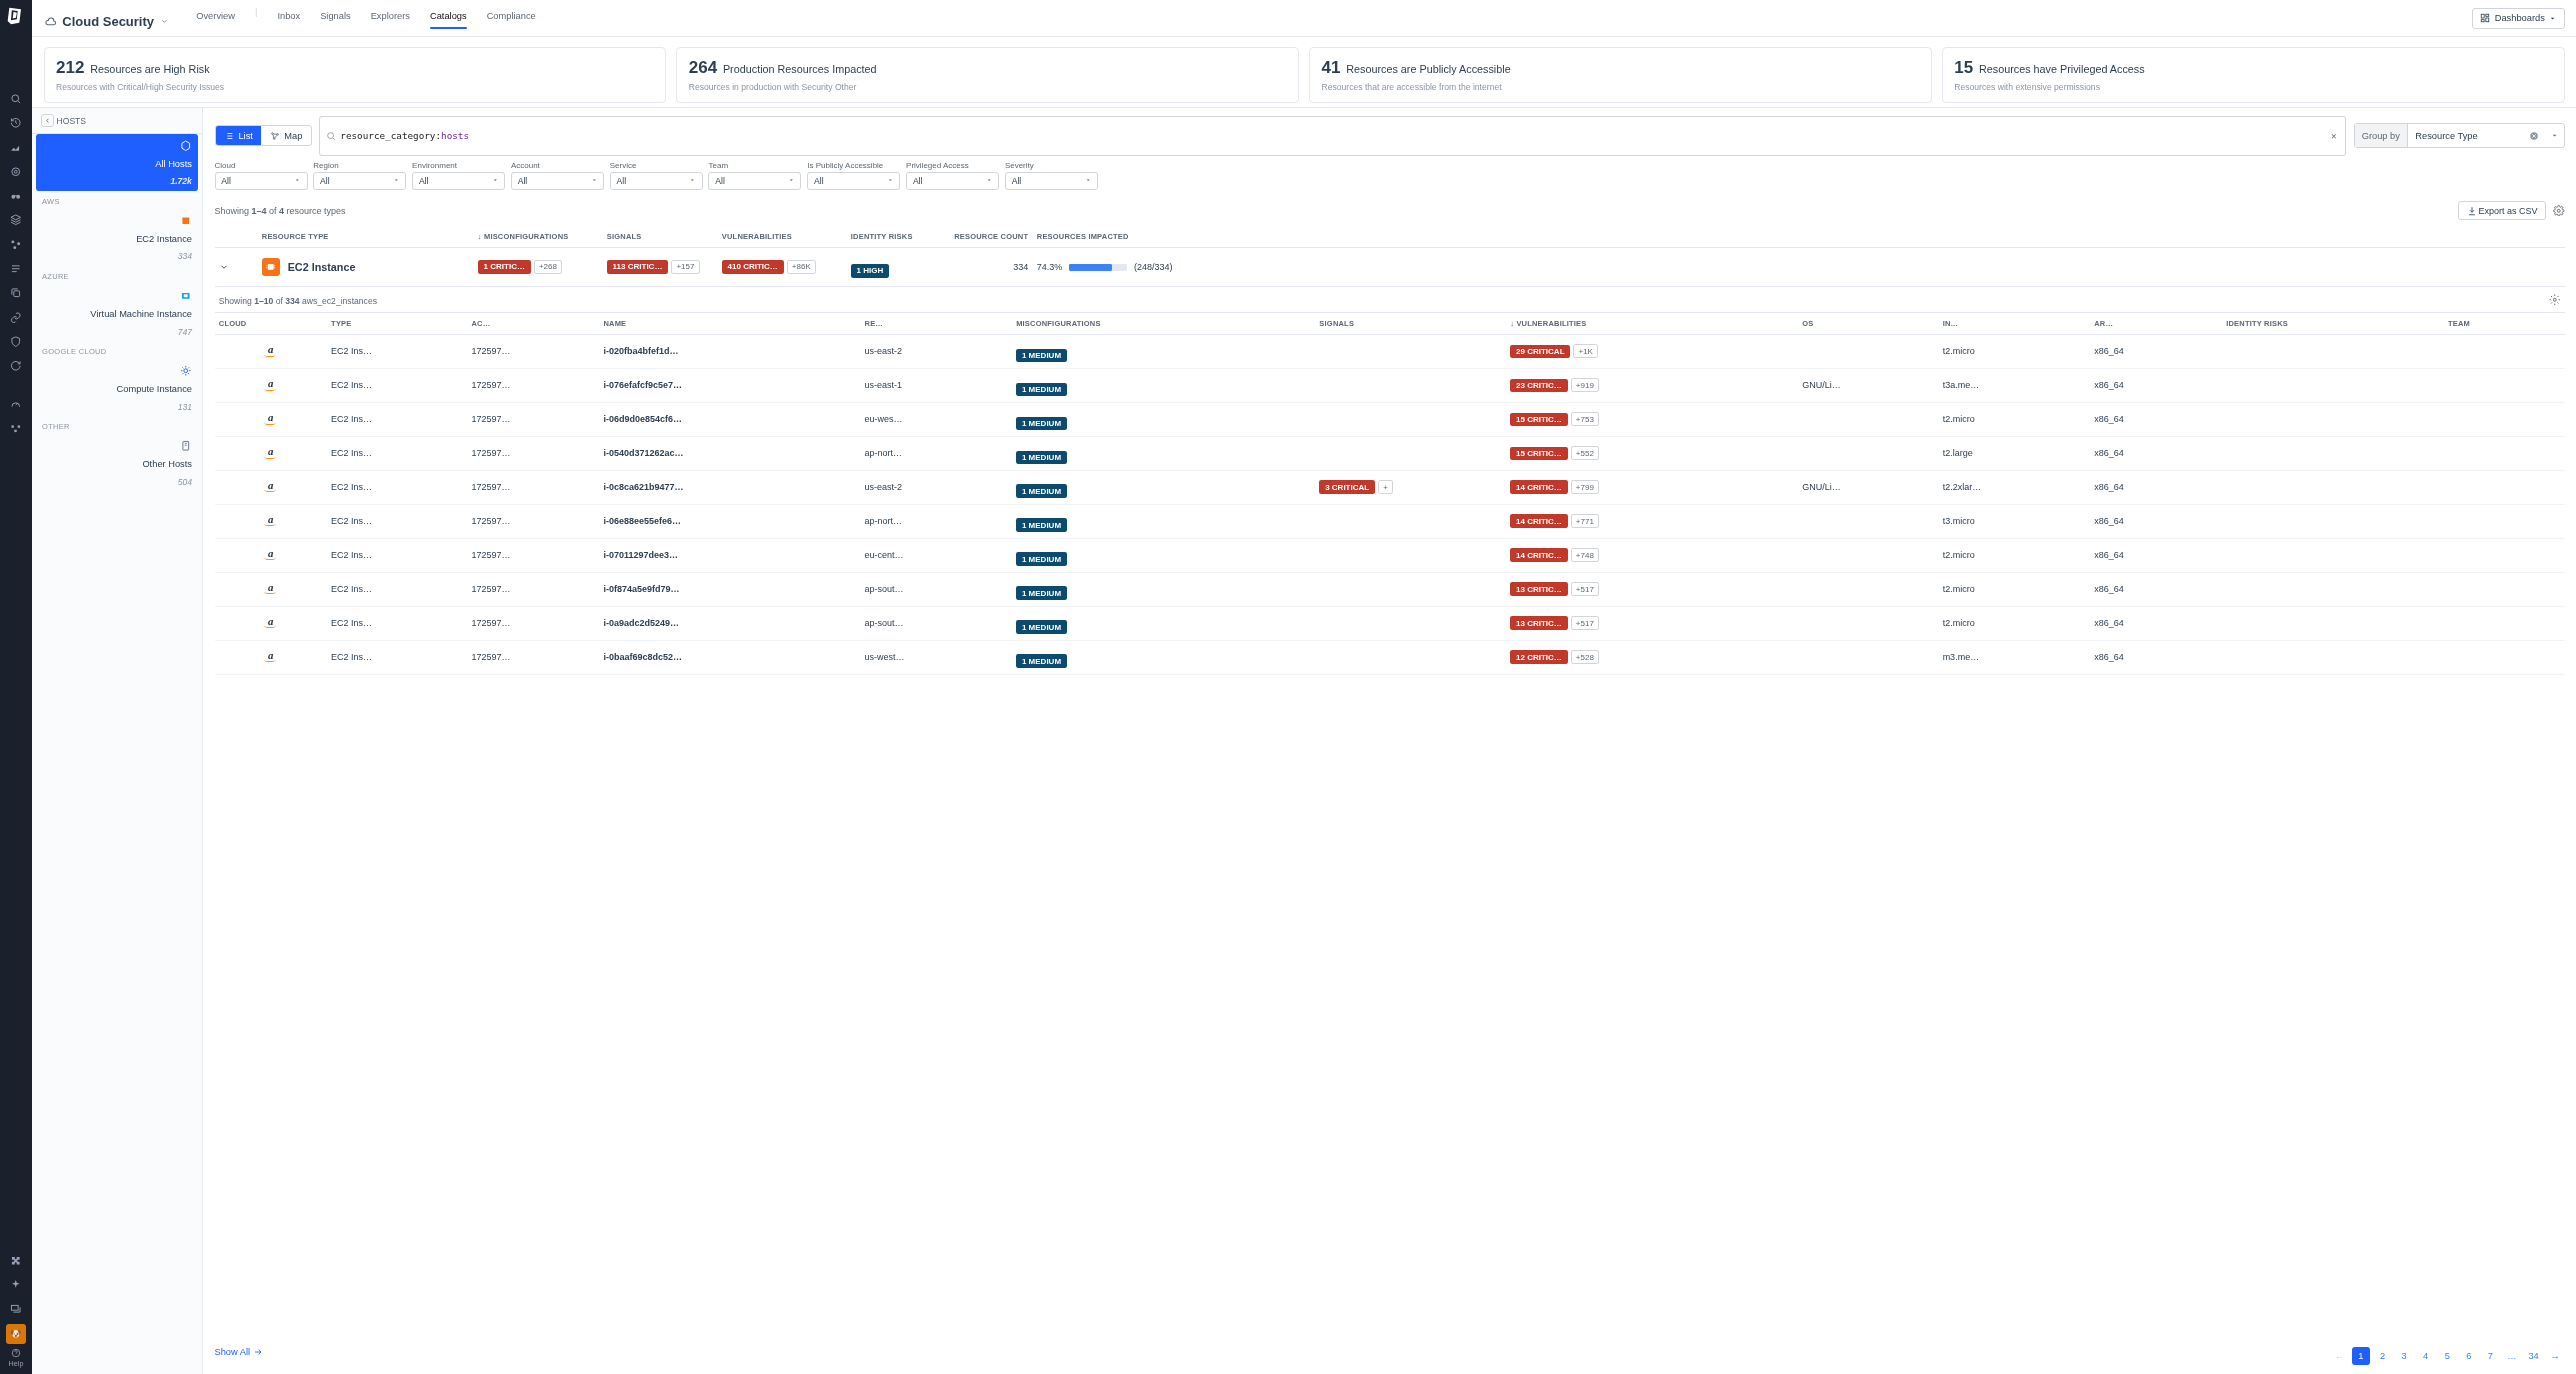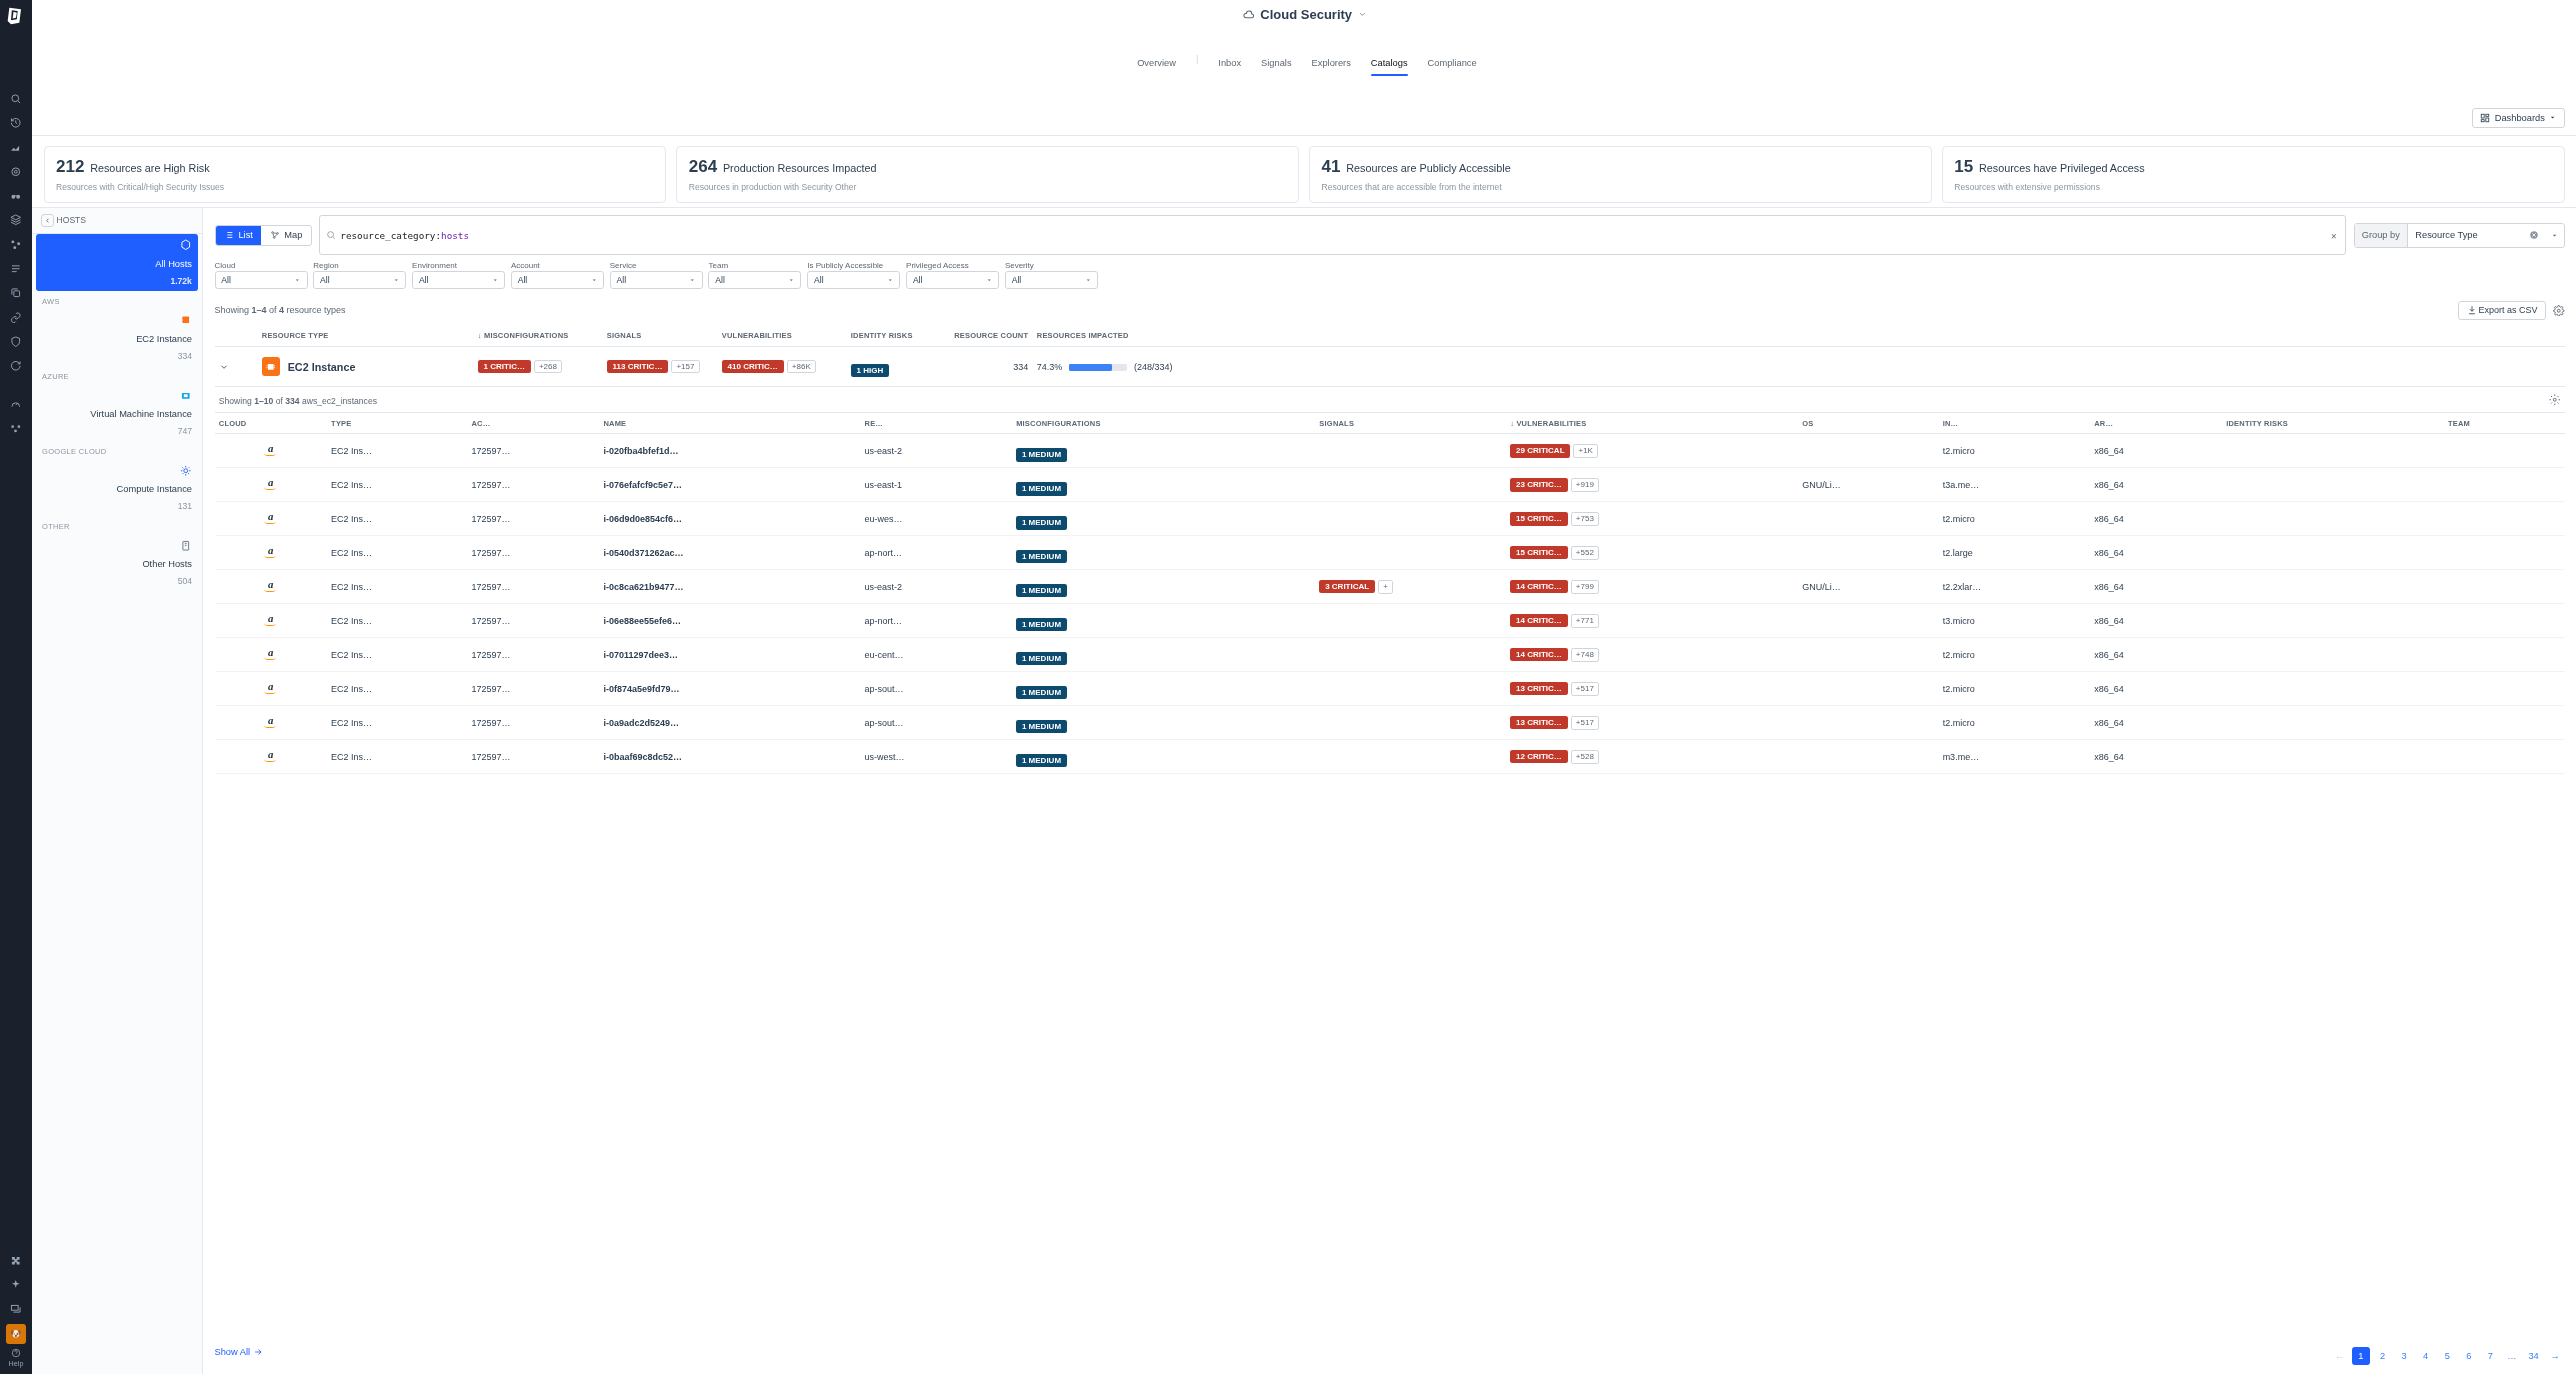--- a/index.html
+++ b/index.html
@@ -15,30 +15,30 @@
 .rail .help { color: #94a3b8; font-size: 7.2px; text-align: center; padding-bottom: 5.8px; }
 .rail .help svg { display:block; margin: 0 auto 1.4px; }
 
 
 .sidebar { width: 171px; border-right: 0.7px solid #e4e7ed; flex-shrink: 0; display: flex; flex-direction: column; background: #fafbfc; }
 .sidebar .back { padding: 5.8px 8.6px; font-size: 8.6px; color: #5c6773; display:flex; align-items:center; gap:2.9px; border-bottom: 0.7px solid #e4e7ed; margin-top: 75px; }
 .sidebar .back .chev { border:0.7px solid #d1d5db; border-radius:2.9px; width:13px; height:13px; display:inline-flex; align-items:center; justify-content:center; }
 .sidebar .grp { padding: 5.8px 10px 2.9px; font-size: 7.5px; color: #8b95a1; letter-spacing: 0.3px; }
 .sidebar .item { display:flex; align-items:flex-end; padding: 5px 10px; gap:7.2px; cursor:pointer; font-size:9.3px;flex-direction:column; }
 .sidebar .item.active { background:#1f5eff; color:#fff; border-radius:2.9px; margin: 0 4.3px; padding: 5px 5.8px; }
-.sidebar .item .cnt { margin-left:auto; font-size:8.6px; color:#8b95a1; }
+.sidebar .item .cnt { margin-left:auto; font-size:8.6px; color:#8b95a1;font-style:italic; }
 .sidebar .item.active .cnt { color:#e0e7ff; font-weight:600; }
 .sidebar .item .ic { width:13px; height:13px; display:flex; align-items:center; justify-content:center; }
 .sidebar .item .ic svg { width:11.5px; height:11.5px; }
 
 
 .main { flex:1; display:flex; flex-direction:column; overflow:hidden; }
 
 
-.topbar { display:flex; align-items:center; padding: 7.2px 11.5px; gap: 32px; border-bottom:0.7px solid #e4e7ed;flex-direction:column; }
+.topbar { display:flex; align-items:flex-end; padding: 7.2px 11.5px; gap: 22px; border-bottom:0.7px solid #e4e7ed; }
 .topbar .brand { display:flex; align-items:center; gap:5.8px; font-size:13px; font-weight:600; }
 .topbar .tabs { display:flex; gap:20px; margin-left: 5.8px; }
 .topbar .tabs .tab { color:#5c6773; cursor:pointer; padding: 4.3px 0 7.2px; position:relative; }
 .topbar .tabs .tab.active { color:#111; font-weight:500; }
 .topbar .tabs .tab.active::after { content:''; position:absolute; bottom:-0.7px; left:0; right:0; height:2.2px; background:#1f5eff; border-radius:1.4px; }
 .topbar .sep { color:#d1d5db; }
 .topbar .dash-btn { margin-left:auto; border:0.7px solid #d1d5db; border-radius:2.9px; padding:4.3px 7.2px; font-size:9.3px; display:flex; align-items:center; gap:4.3px; cursor:pointer; }
 
 
 .kpis { display:flex; gap:10px; padding: 10px 11.5px 4.3px; }

